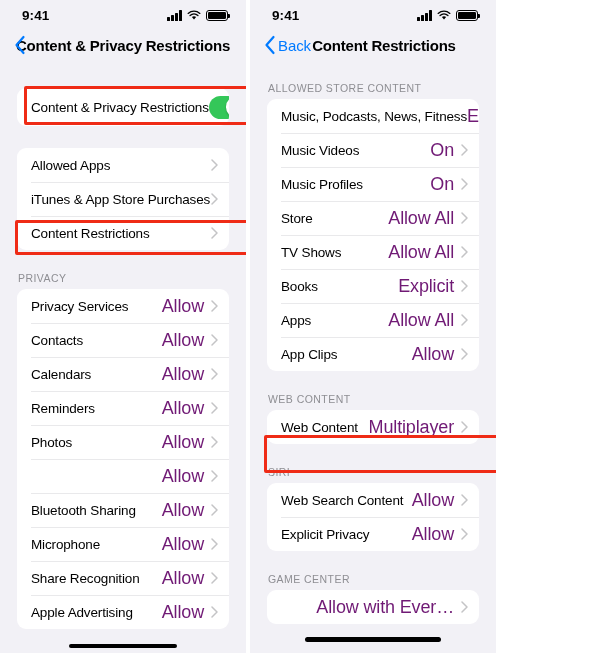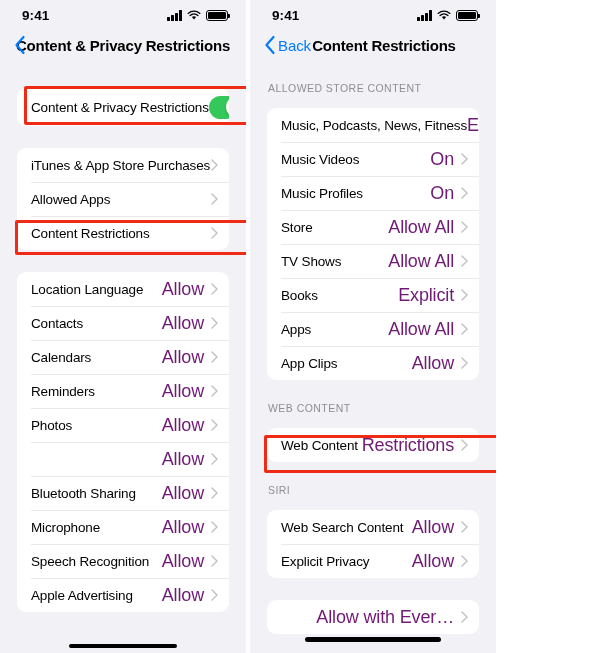--- a/index.html
+++ b/index.html
@@ -95,21 +95,21 @@
     font-weight: bold;
     color: #000;
     letter-spacing: -0.2px;
   }
   .phone.right .nav-title { text-align: center; padding-left: 22px; }
 
   .group-header {
     font-size: 10.5px;
     color: #8e8e93;
     letter-spacing: 0.45px;
-    padding: 0 0 14px 18px;
+    padding: 0 0 5px 18px;
   }
   .card {
     background: #ffffff;
     border-radius: 9px;
     margin: 0 17px;
     overflow: hidden;
   }
   .row {
     display: flex;
     align-items: center;
@@ -234,44 +234,45 @@
         <div class="toggle">
             <div class="knob"></div>
           </div>
       </div>
     </div>
 
     <div class="spacer-md"></div>
 
     <div class="card">
       <div class="row">
+        <span class="row-label">Allowed Apps</span>
+        <svg class="chev" viewBox="0 0 7 12">
+            <path d="M1 1 L6 6 L1 11" stroke="#c4c4c6" stroke-width="1.5" fill="none" stroke-linecap="round" stroke-linejoin="round"></path>
+          </svg>
+      </div>
+      <div class="row">
         <span class="row-label">iTunes &amp; App Store Purchases</span>
         <svg class="chev" viewBox="0 0 7 12">
             <path d="M1 1 L6 6 L1 11" stroke="#c4c4c6" stroke-width="1.5" fill="none" stroke-linecap="round" stroke-linejoin="round"></path>
           </svg>
       </div>
       <div class="row">
-        <span class="row-label">Allowed Apps</span>
-        <svg class="chev" viewBox="0 0 7 12">
-            <path d="M1 1 L6 6 L1 11" stroke="#c4c4c6" stroke-width="1.5" fill="none" stroke-linecap="round" stroke-linejoin="round"></path>
-          </svg>
-      </div>
-      <div class="row">
         <span class="row-label">Content Restrictions</span>
         <svg class="chev" viewBox="0 0 7 12">
             <path d="M1 1 L6 6 L1 11" stroke="#c4c4c6" stroke-width="1.5" fill="none" stroke-linecap="round" stroke-linejoin="round"></path>
           </svg>
       </div>
     </div>
 
     <div class="spacer-md"></div>
 
-    <div class="card">
-      <div class="row">
-        <span class="row-label">Location Language</span>
+    <div class="group-header">PRIVACY</div>
+    <div class="card">
+      <div class="row">
+        <span class="row-label">Privacy Services</span>
         <span class="row-value">Allow</span>
         <svg class="chev" viewBox="0 0 7 12">
             <path d="M1 1 L6 6 L1 11" stroke="#c4c4c6" stroke-width="1.5" fill="none" stroke-linecap="round" stroke-linejoin="round"></path>
           </svg>
       </div>
       <div class="row">
         <span class="row-label">Contacts</span>
         <span class="row-value">Allow</span>
         <svg class="chev" viewBox="0 0 7 12">
             <path d="M1 1 L6 6 L1 11" stroke="#c4c4c6" stroke-width="1.5" fill="none" stroke-linecap="round" stroke-linejoin="round"></path>
@@ -312,21 +313,21 @@
           </svg>
       </div>
       <div class="row">
         <span class="row-label">Microphone</span>
         <span class="row-value">Allow</span>
         <svg class="chev" viewBox="0 0 7 12">
             <path d="M1 1 L6 6 L1 11" stroke="#c4c4c6" stroke-width="1.5" fill="none" stroke-linecap="round" stroke-linejoin="round"></path>
           </svg>
       </div>
       <div class="row">
-        <span class="row-label">Speech Recognition</span>
+        <span class="row-label">Share Recognition</span>
         <span class="row-value">Allow</span>
         <svg class="chev" viewBox="0 0 7 12">
             <path d="M1 1 L6 6 L1 11" stroke="#c4c4c6" stroke-width="1.5" fill="none" stroke-linecap="round" stroke-linejoin="round"></path>
           </svg>
       </div>
       <div class="row">
         <span class="row-label">Apple Advertising</span>
         <span class="row-value">Allow</span>
         <svg class="chev" viewBox="0 0 7 12">
             <path d="M1 1 L6 6 L1 11" stroke="#c4c4c6" stroke-width="1.5" fill="none" stroke-linecap="round" stroke-linejoin="round"></path>
@@ -433,21 +434,21 @@
           </svg>
       </div>
     </div>
 
     <div class="spacer-md"></div>
 
     <div class="group-header">WEB CONTENT</div>
     <div class="card">
       <div class="row">
         <span class="row-label">Web Content</span>
-        <span class="row-value">Restrictions</span>
+        <span class="row-value">Multiplayer</span>
         <svg class="chev" viewBox="0 0 7 12">
             <path d="M1 1 L6 6 L1 11" stroke="#c4c4c6" stroke-width="1.5" fill="none" stroke-linecap="round" stroke-linejoin="round"></path>
           </svg>
       </div>
     </div>
 
     <div class="spacer-md"></div>
 
     <div class="group-header">SIRI</div>
     <div class="card">
@@ -462,20 +463,21 @@
         <span class="row-label">Explicit Privacy</span>
         <span class="row-value">Allow</span>
         <svg class="chev" viewBox="0 0 7 12">
             <path d="M1 1 L6 6 L1 11" stroke="#c4c4c6" stroke-width="1.5" fill="none" stroke-linecap="round" stroke-linejoin="round"></path>
           </svg>
       </div>
     </div>
 
     <div class="spacer-md"></div>
 
+    <div class="group-header">GAME CENTER</div>
     <div class="card">
       <div class="row">
         <span class="row-value">Allow with Ever…</span>
         <svg class="chev" viewBox="0 0 7 12">
             <path d="M1 1 L6 6 L1 11" stroke="#c4c4c6" stroke-width="1.5" fill="none" stroke-linecap="round" stroke-linejoin="round"></path>
           </svg>
       </div>
     </div>
 
     <div class="hl" style="left:14px; top:435px; width:277px; height:38px;"></div>

